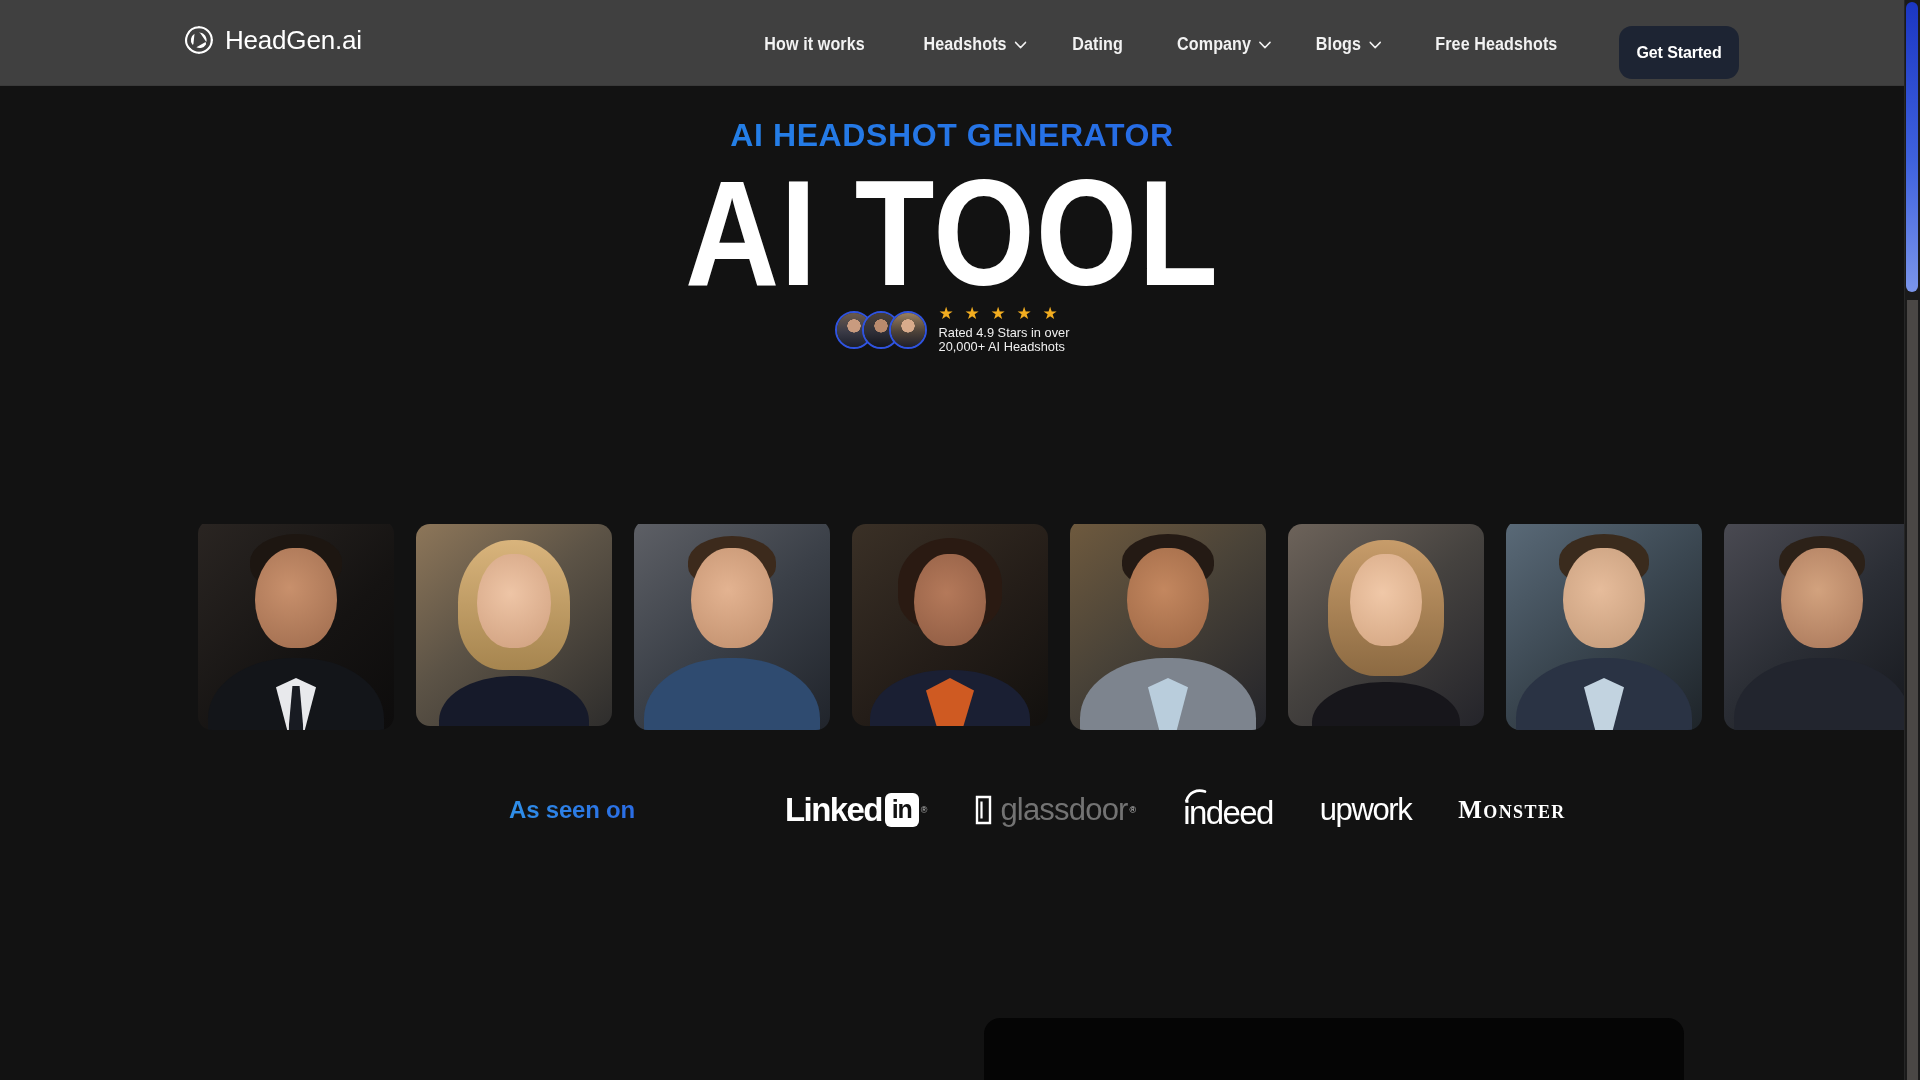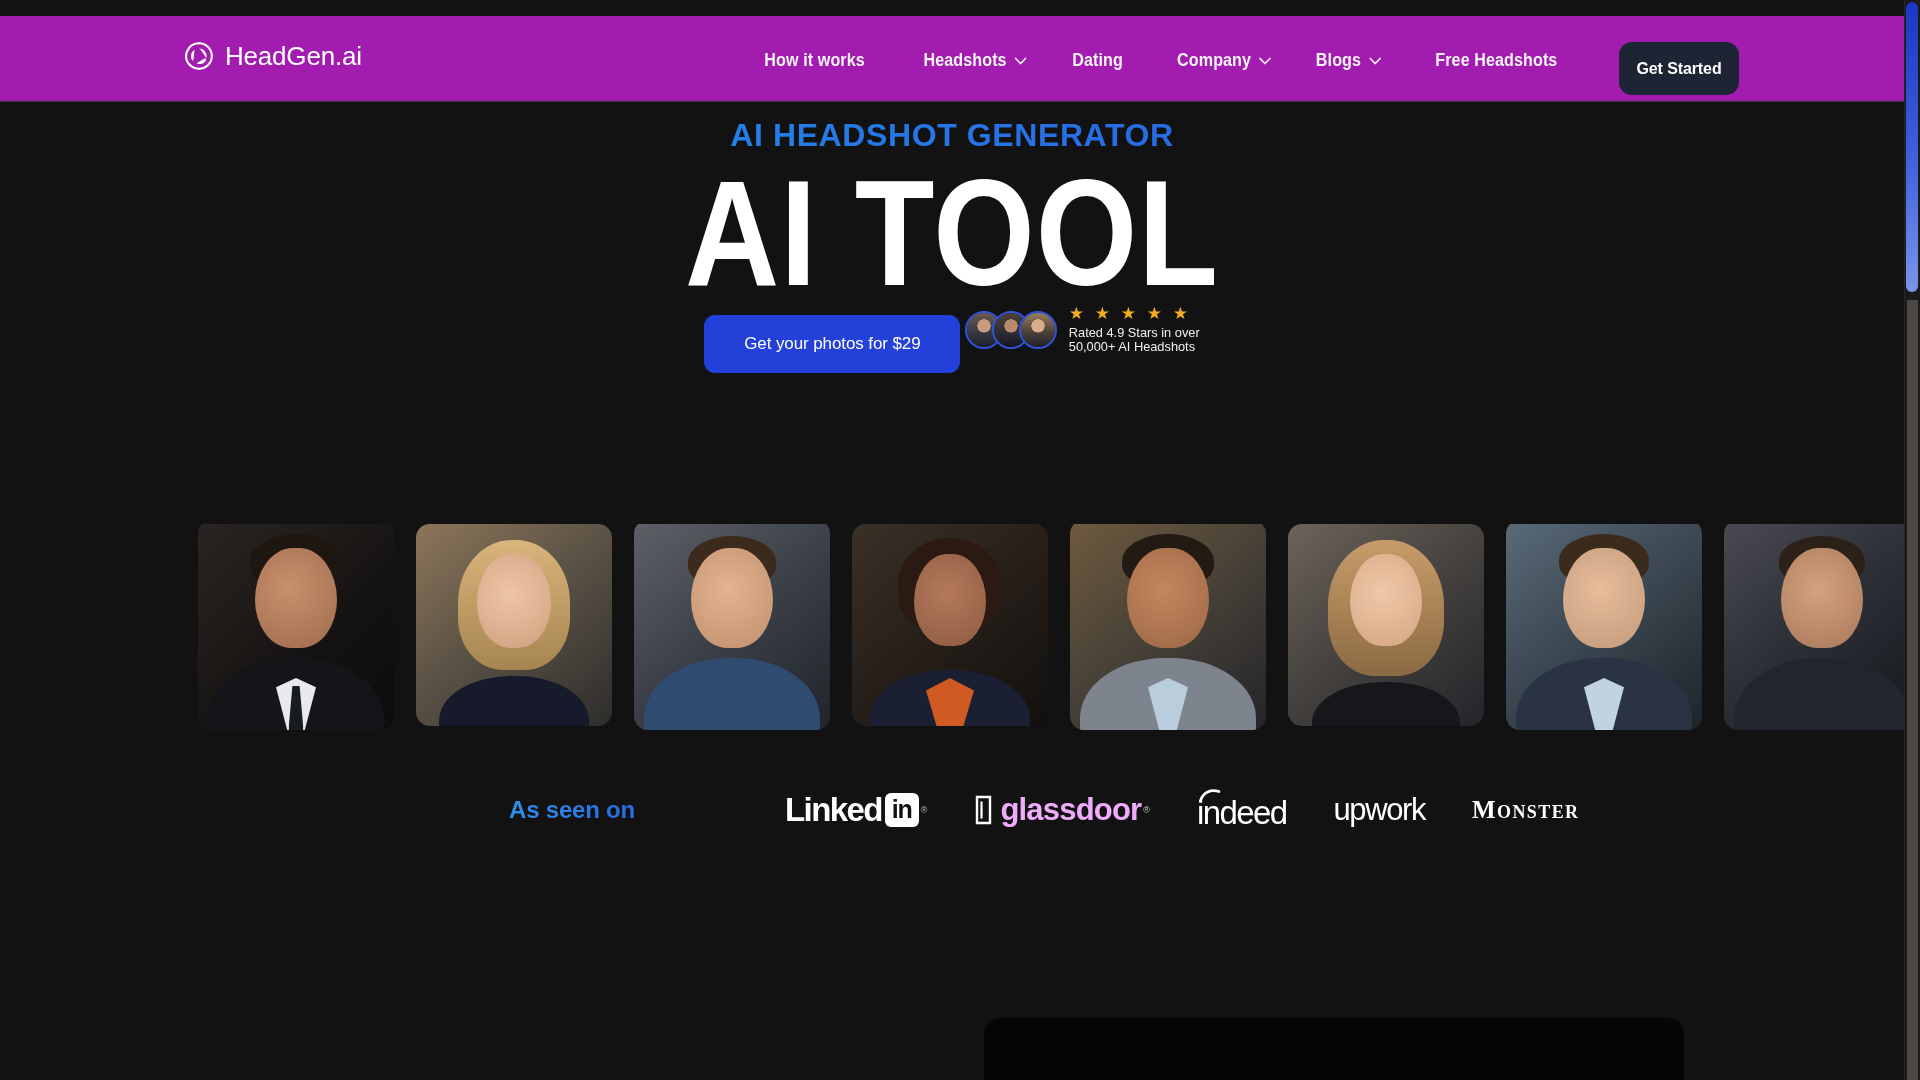--- a/index.html
+++ b/index.html
@@ -18,24 +18,24 @@
     position: relative;
     width: 1920px;
     height: 1080px;
     background: #121212;
     overflow: hidden;
   }
 
   
   .site-header {
     position: absolute;
-    top: 16px; left: 0;
+    top: 0; left: 0;
     width: 1904px;
     height: 86px;
-    background: #a21caf;
+    background: #404040;
     border-bottom: 1px solid #3a3a3a;
     display: flex;
     align-items: center;
     z-index: 40;
   }
 
   .brand {
     position: absolute;
     left: 183px;
     top: 24px;
@@ -340,24 +340,24 @@
     margin-left: 3px;
     vertical-align: middle;
     font-family: "Liberation Sans", sans-serif;
     padding-bottom: 2px;
   }
   .li-r { font-size: 9px; color: #bdbdbd; margin-left: 2px; vertical-align: bottom; }
 
   .gd-icon { width: 20px; height: 30px; margin-right: 6px; }
   .gd-word {
     font-size: 31px;
-    font-weight: 700;
+    font-weight: 400;
     letter-spacing: -0.8px;
     font-family: "Liberation Sans", sans-serif;
-    color: #f0abfc;
+    color: #737373;
   }
   .gd-r { font-size: 9px; vertical-align: top; margin-left: 2px; color: #cfcfcf; }
 
   .in-wrap { position: relative; padding-top: 6px; }
   .in-word {
     font-size: 33px;
     font-weight: 400;
     letter-spacing: -1.6px;
     font-family: "Liberation Sans", sans-serif;
     color: #ffffff;
@@ -480,38 +480,37 @@
 
     </nav>
 
     <button class="btn-getstarted">Get Started</button>
   </header>
 
   <section class="hero">
     <div class="eyebrow">AI HEADSHOT GENERATOR</div>
     <h1 class="headline">AI TOOL</h1>
 
-    <button class="btn-cta">Get your photos for $29</button>
 
     <div class="rating-row">
       <div class="avatars">
         <div class="avatar av-a">
             <i></i>
           </div>
         <div class="avatar av-b">
             <i></i>
           </div>
         <div class="avatar av-c">
             <i></i>
           </div>
       </div>
       <div class="rating-text">
         <div class="stars">★ ★ ★ ★ ★</div>
         <div class="rating-line">Rated 4.9 Stars in over</div>
-        <div class="rating-line">50,000+ AI Headshots</div>
+        <div class="rating-line">20,000+ AI Headshots</div>
       </div>
     </div>
   </section>
 
   <section class="gallery">
     <div class="gallery-track">
 
       <div class="shot tall">
         <div class="bg" style="background:linear-gradient(135deg,#2a2522 0%,#151312 60%,#0d0c0c 100%)"></div>
         <div class="hair" style="top:14px;width:92px;height:56px;background:#1d1611"></div>

